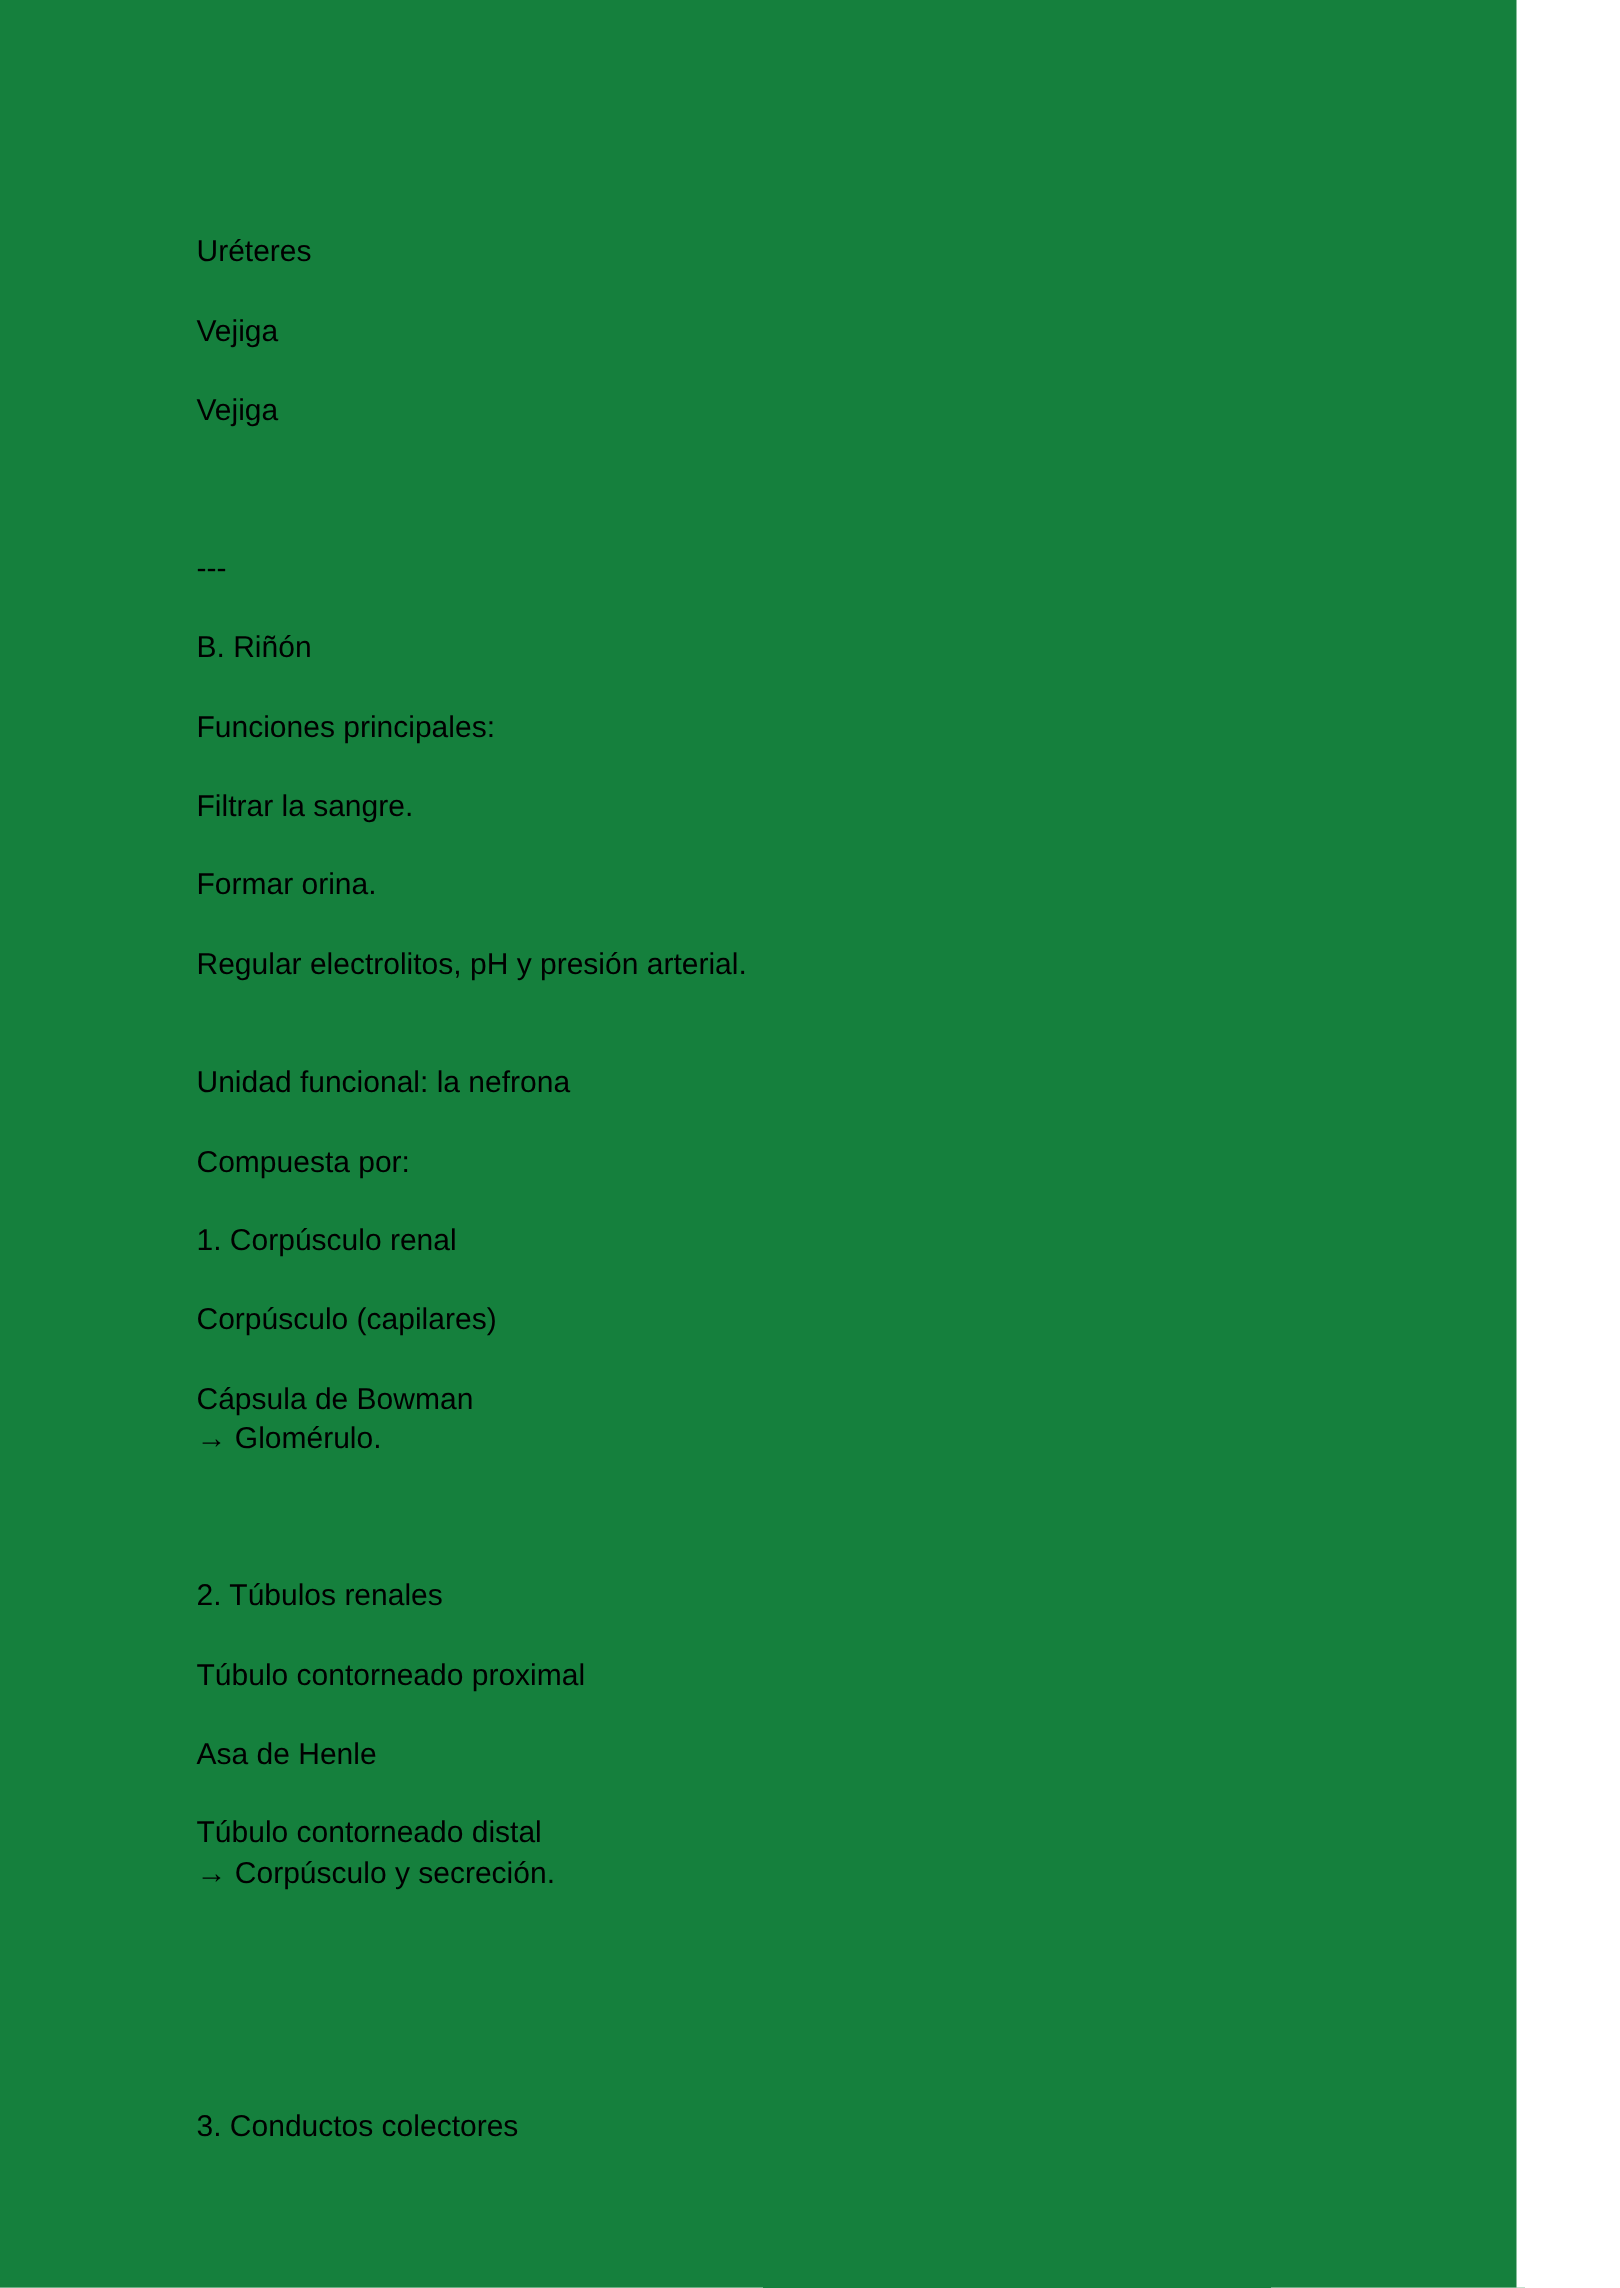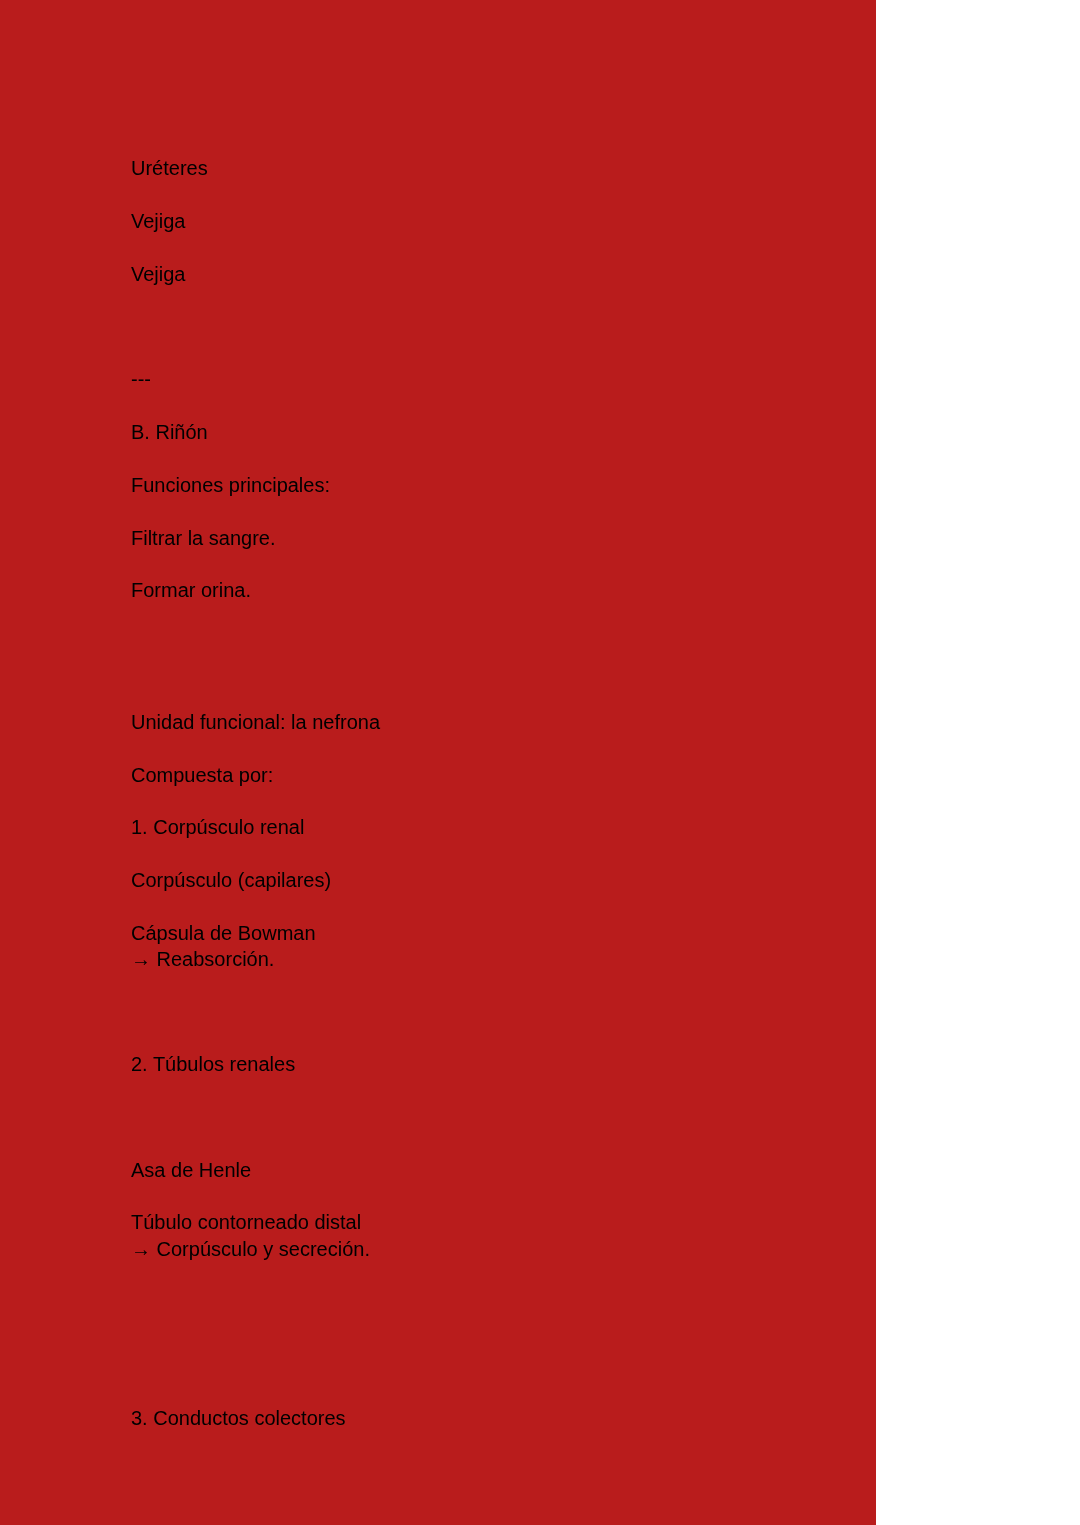--- a/index.html
+++ b/index.html
@@ -12,23 +12,23 @@
       height: 1525px;
       position: relative;
       overflow: hidden;
       font-family: "Liberation Sans", sans-serif;
       color: #000000;
     }
     .page {
       position: absolute;
       left: 0;
       top: 0;
-      width: 876px;
+      width: 1011px;
       height: 1525px;
-      background: #b91c1c;
+      background: #15803d;
     }
     .line {
       position: absolute;
       left: 131px;
       font-size: 20px;
       line-height: 26px;
       white-space: nowrap;
       transform: translateY(-50%);
     }
   </style>
@@ -37,24 +37,26 @@
 
 <div class="page">
   <div class="line" style="top:168px">Uréteres</div>
   <div class="line" style="top:221px">Vejiga</div>
   <div class="line" style="top:274px">Vejiga</div>
   <div class="line" style="top:379px">---</div>
   <div class="line" style="top:432px">B. Riñón</div>
   <div class="line" style="top:485px">Funciones principales:</div>
   <div class="line" style="top:538px">Filtrar la sangre.</div>
   <div class="line" style="top:590px">Formar orina.</div>
+  <div class="line" style="top:643px">Regular electrolitos, pH y presión arterial.</div>
   <div class="line" style="top:722px">Unidad funcional: la nefrona</div>
   <div class="line" style="top:775px">Compuesta por:</div>
   <div class="line" style="top:827px">1. Corpúsculo renal</div>
   <div class="line" style="top:880px">Corpúsculo (capilares)</div>
   <div class="line" style="top:933px">Cápsula de Bowman</div>
-  <div class="line" style="top:959px">→ Reabsorción.</div>
+  <div class="line" style="top:959px">→ Glomérulo.</div>
   <div class="line" style="top:1064px">2. Túbulos renales</div>
+  <div class="line" style="top:1117px">Túbulo contorneado proximal</div>
   <div class="line" style="top:1170px">Asa de Henle</div>
   <div class="line" style="top:1222px">Túbulo contorneado distal</div>
   <div class="line" style="top:1249px">→ Corpúsculo y secreción.</div>
   <div class="line" style="top:1418px">3. Conductos colectores</div>
 </div>
 
 </body></html>

